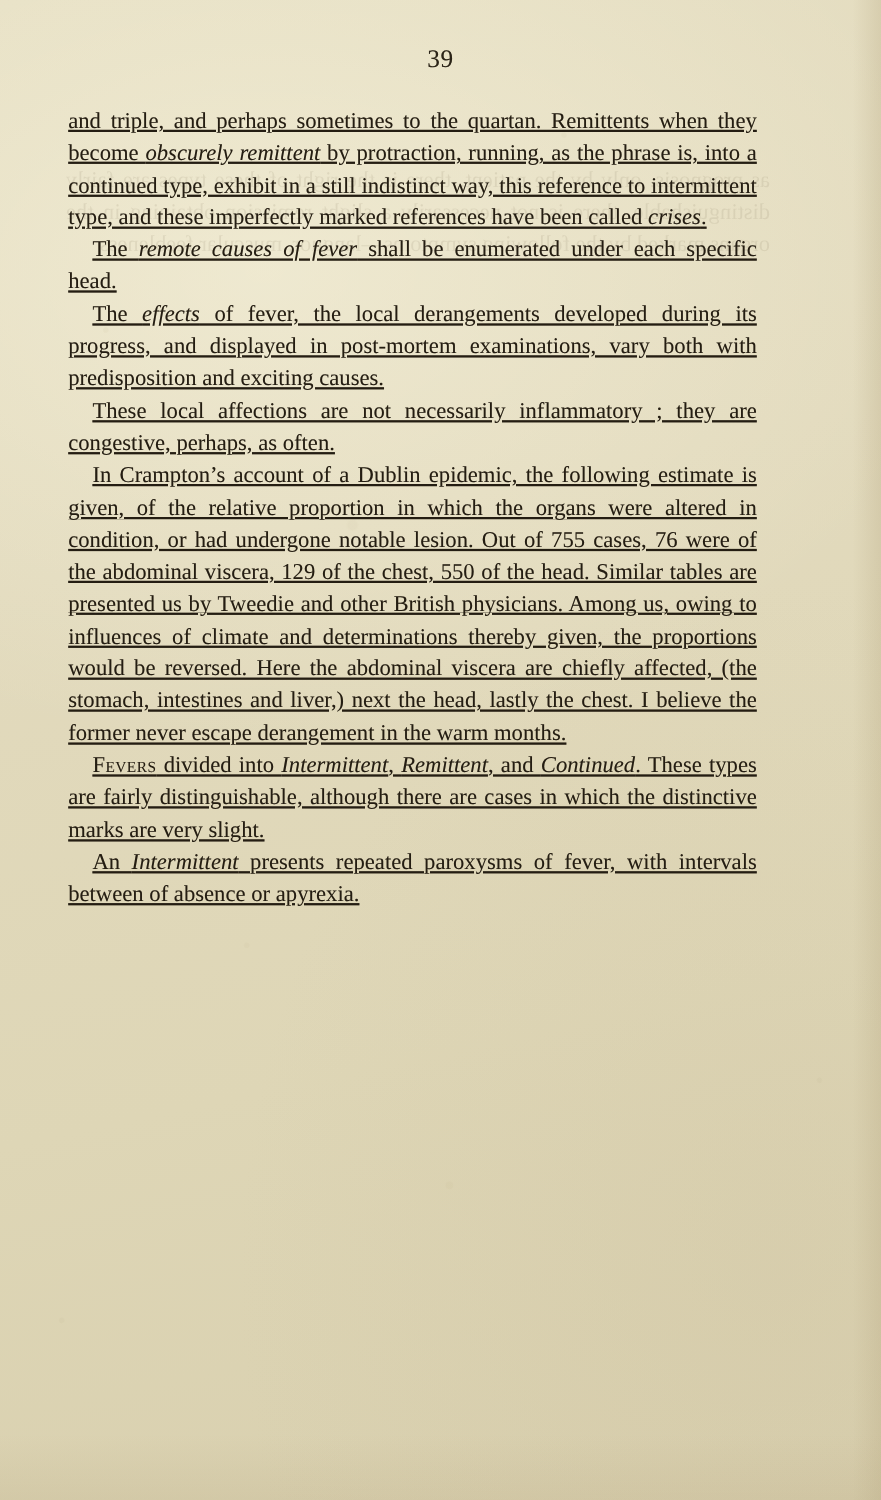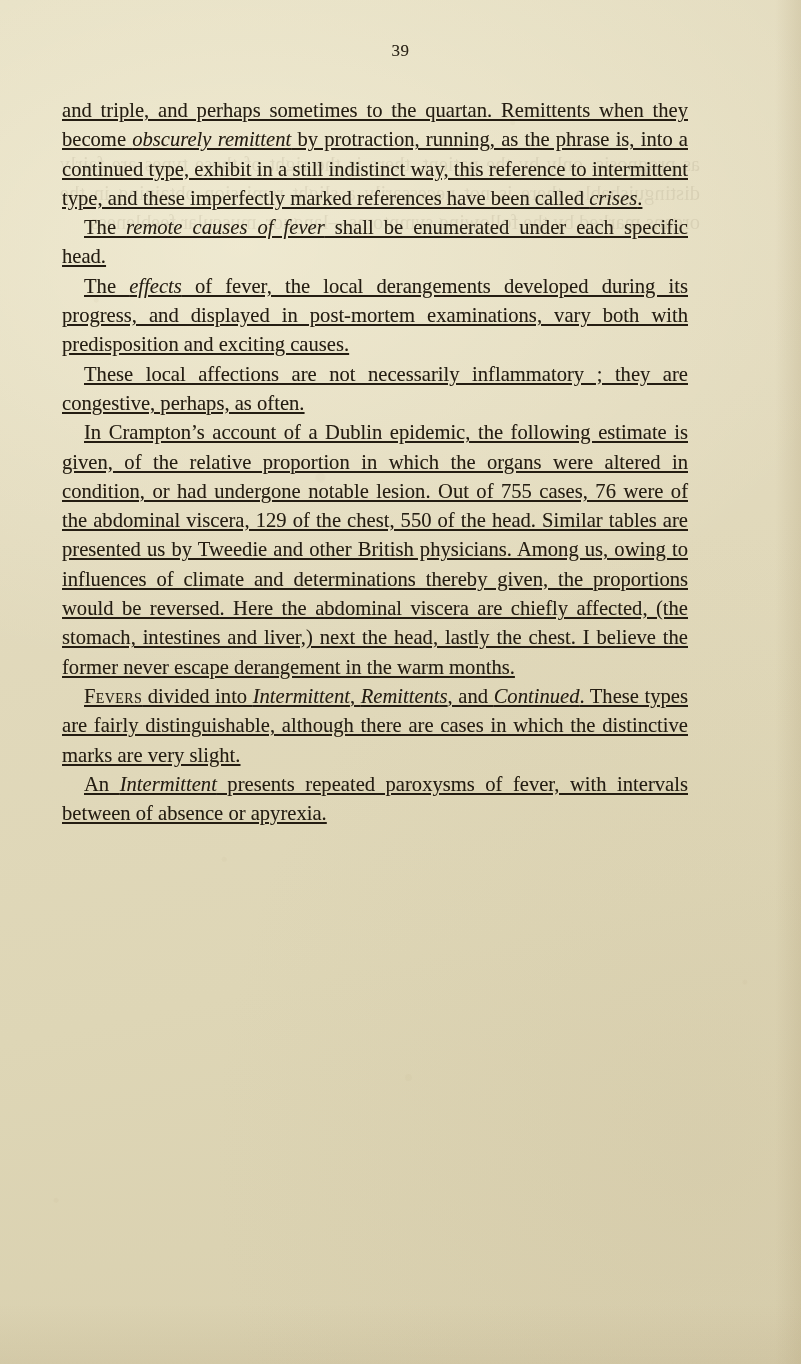--- a/index.html
+++ b/index.html
@@ -58,21 +58,21 @@
     pointer-events: none;
     filter: blur(0.4px);
   }
 
   #pagenum {
     position: absolute;
     top: 41px;
     left: 0;
     width: 801px;
     text-align: center;
-    font-size: 17px;
+    font-size: 23px;
     color: #2b2418;
     letter-spacing: 0.5px;
   }
 
   #content {
     position: absolute;
     left: 62px;
     top: 96px;
     width: 626px;
     font-size: 20.6px;
@@ -133,20 +133,20 @@
   <div id="showthrough">as prognosis. only by the patient, there is the right of these types are fairly distinguishable, there is not necessarily a slight remission obtaining in the organs marked by the following symptoms—languor, muscular feebleness</div>
 
   <div id="pagenum">39</div>
 
   <div id="content">
       <p class="cont"><span>and triple, and perhaps sometimes to the quartan. Remittents when they become </span><i>obscurely remittent</i><span> by protraction, running, as the phrase is, into a continued type, exhibit in a still indistinct way, this reference to intermittent type, and these imperfectly marked references have been called </span><i>crises</i><span>.</span></p>
       <p><span>The </span><i>remote causes of fever</i><span> shall be enumerated under each specific head.</span></p>
       <p><span>The </span><i>effects</i><span> of fever, the local derangements developed during its progress, and displayed in post-mortem examinations, vary both with predisposition and exciting causes.</span></p>
       <p><span>These local affections are not necessarily inflammatory ; they are congestive, perhaps, as often.</span></p>
       <p><span>In Crampton’s account of a Dublin epidemic, the following estimate is given, of the relative proportion in which the organs were altered in condition, or had undergone notable lesion. Out of 755 cases, 76 were of the abdominal viscera, 129 of the chest, 550 of the head. Similar tables are presented us by Tweedie and other British physicians. Among us, owing to influences of climate and determinations thereby given, the proportions would be reversed. Here the abdominal viscera are chiefly affected, (the stomach, intestines and liver,) next the head, lastly the chest. I believe the former never escape derangement in the warm months.</span></p>
-      <p><span class="smallcaps">Fevers</span><span> divided into </span><i>Intermittent</i><span>, </span><i>Remittents</i><span>, and </span><i>Continued</i><span>. These types are fairly distinguishable, although there are cases in which the distinctive marks are very slight.</span></p>
+      <p><span class="smallcaps">Fevers</span><span> divided into </span><i>Intermittent</i><span>, </span><i>Remittent</i><span>, and </span><i>Continued</i><span>. These types are fairly distinguishable, although there are cases in which the distinctive marks are very slight.</span></p>
       <p><span>An </span><i>Intermittent</i><span> presents repeated paroxysms of fever, with intervals between of absence or apyrexia.</span></p>
     </div>
 
   <div id="edge"></div>
   <div id="edgebottom"></div>
 
 </div>
 
 </body></html>

